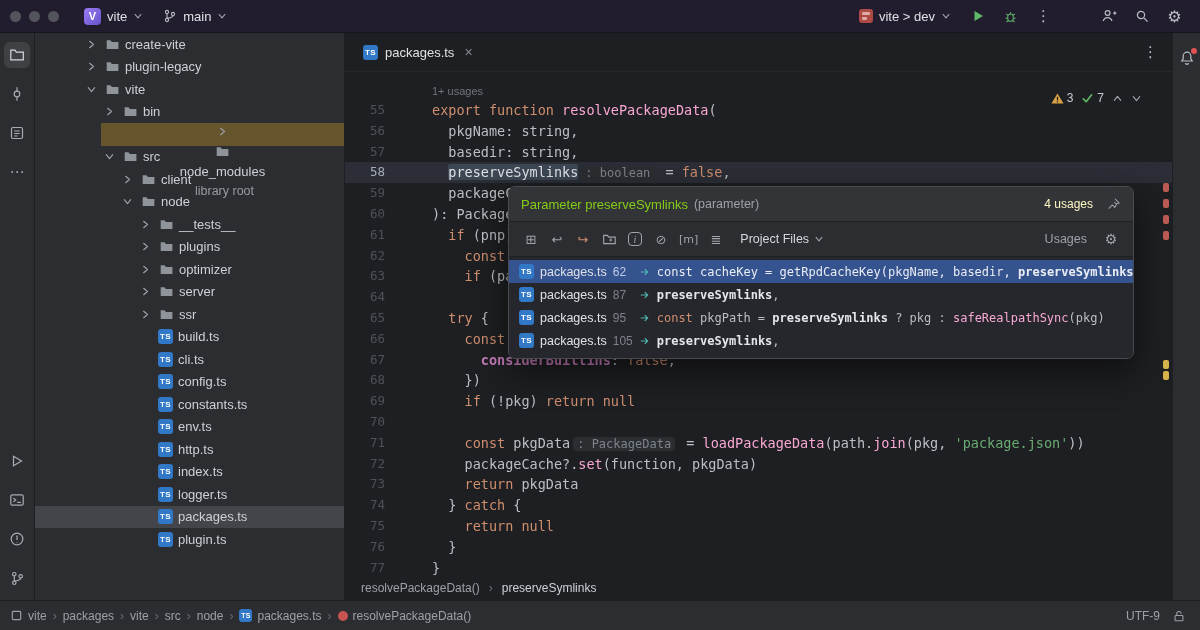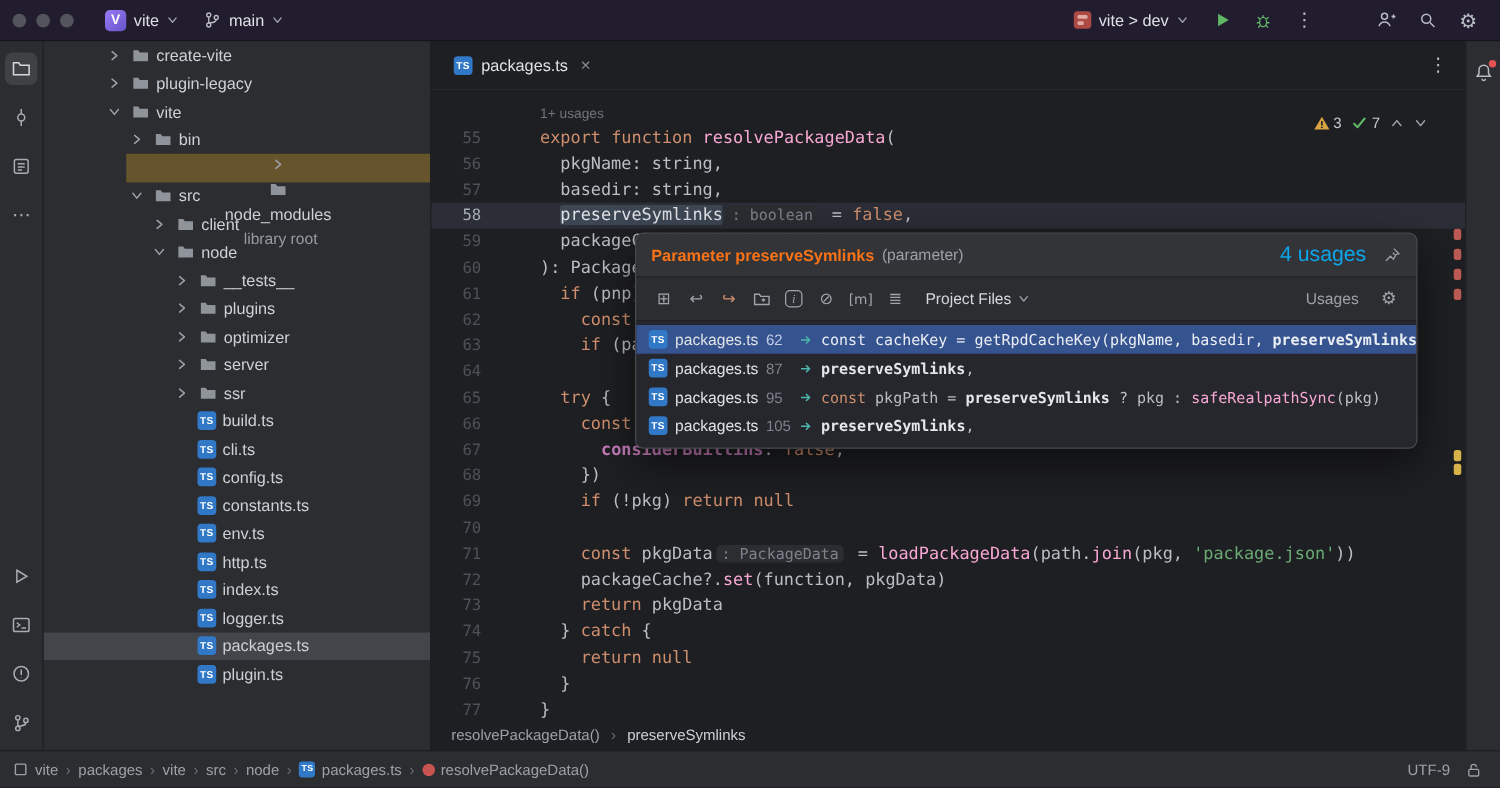--- a/index.html
+++ b/index.html
@@ -93,23 +93,23 @@
 
   .crumbbar { height:25px; flex:none; display:flex; align-items:center; gap:9px; padding-left:16px;
     font-size:12px; color:#9da0a8; background:#1e1f22; }
   .crumb-current { color:#ced0d6; }
   .sep-faint { color:#6a6e76; }
 
   
   .popup { position:absolute; left:508px; top:186px; width:626px; background:#2b2d30;
     border:1px solid #494b50; border-radius:7px; box-shadow:0 12px 34px rgba(0,0,0,.55); z-index:50; overflow:hidden; }
   .popup-header { height:35px; display:flex; align-items:center; padding:0 12px; background:#323438; border-bottom:1px solid #202124; }
-  .popup-title { font-size:13px; font-weight:700; color:#f97316; white-space:nowrap; }
+  .popup-title { font-size:13px; font-weight:400; color:#84cc16; white-space:nowrap; }
   .popup-note { font-size:12.5px; color:#9da0a8; margin-left:6px; white-space:nowrap; }
-  .popup-count { margin-left:auto; font-size:17px; color:#0ea5e9; }
+  .popup-count { margin-left:auto; font-size:12px; color:#fef9c3; }
   .pin { margin-left:14px; color:#9da0a8; display:flex; }
   .popup-toolbar { height:35px; display:flex; align-items:center; padding:0 10px; gap:2px; border-bottom:1px solid #202124; }
   .ptb { min-width:24px; height:24px; padding:0 4px; display:flex; align-items:center; justify-content:center;
     color:#a0a4ab; font-size:13px; border-radius:4px; font-family:"DejaVu Sans",sans-serif; }
   .ptb.orange { color:#cf8e6d; }
   .info-badge { width:14px; height:14px; border:1px solid currentColor; border-radius:4px; font-size:10px;
     display:flex; align-items:center; justify-content:center; font-style:italic; font-family:"Liberation Serif",serif; }
   .scope { display:flex; align-items:center; gap:5px; margin-left:10px; font-size:12.5px; color:#d5d7dd; }
   .ptb-spacer { flex:1; }
   .usages-label { font-size:12.5px; color:#9da0a8; margin-right:10px; }

